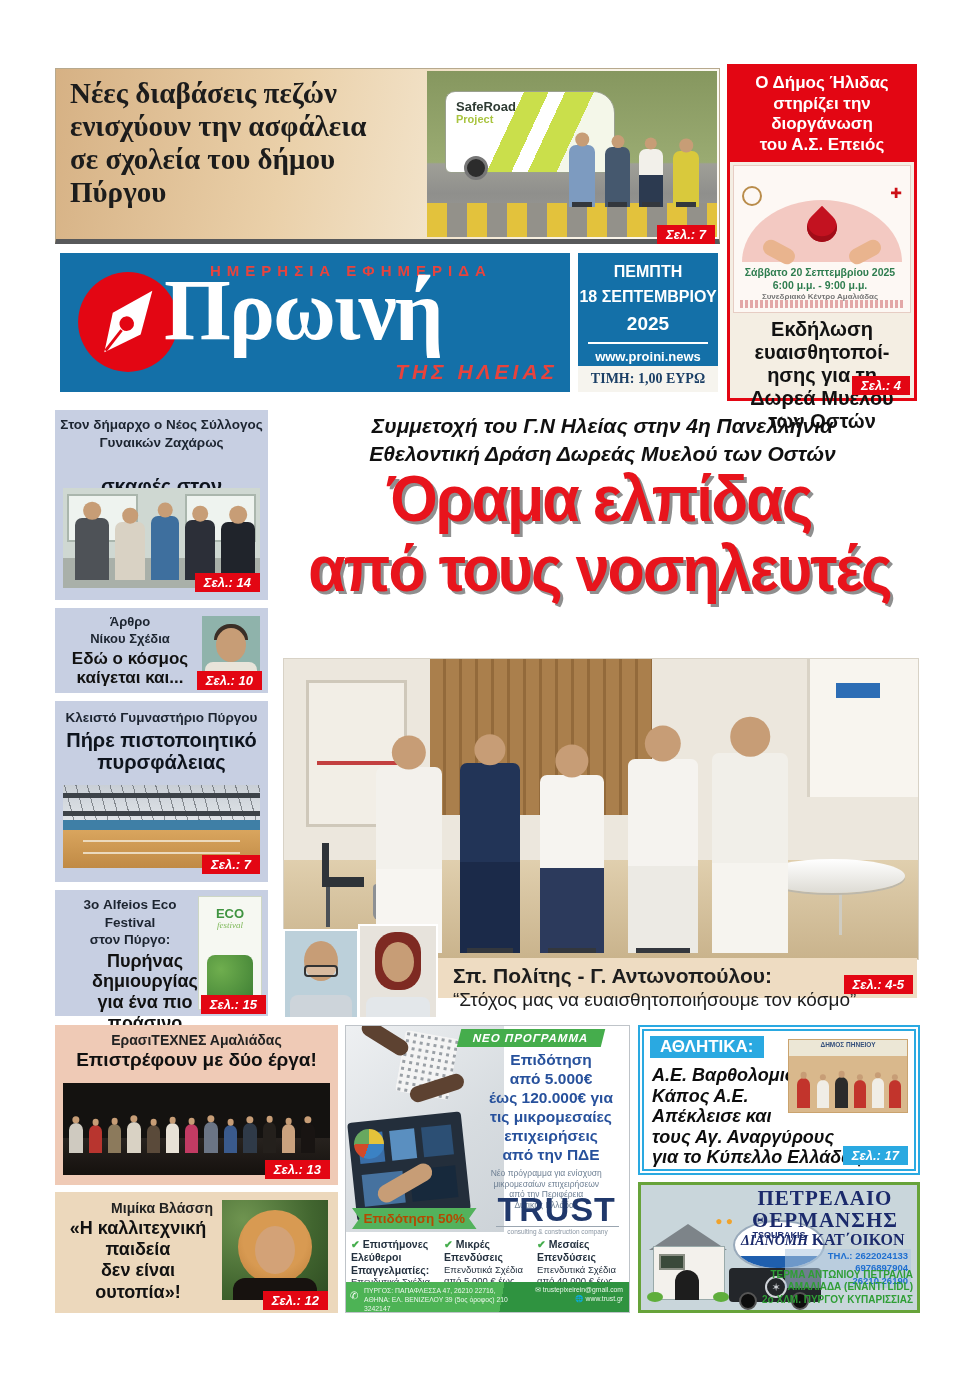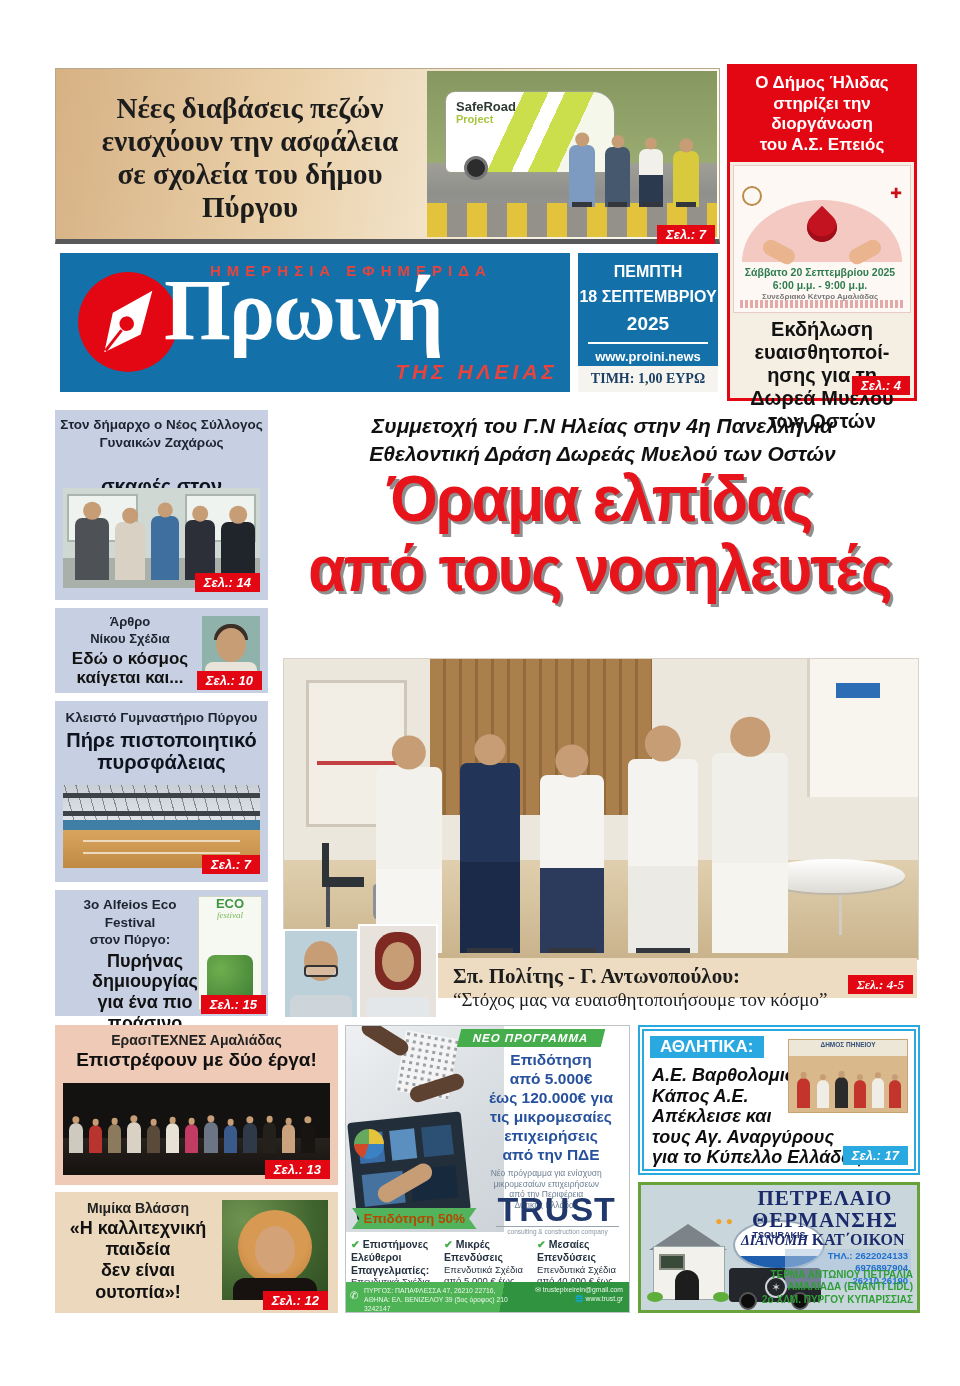--- a/index.html
+++ b/index.html
@@ -10,21 +10,21 @@
   .pbadge{position:absolute;background:#e30613;color:#fff;font-weight:bold;
           font-size:13px;font-style:italic;padding:1px 9px;line-height:17px;white-space:nowrap;}
   .pbadge.cy{background:#2aa9e1;}
   
   .tl-box{position:absolute;left:55px;top:68px;width:663px;height:170px;
           background:linear-gradient(100deg,#d6b184 0%,#ead0a9 35%,#f8f1e2 75%,#fdfaf4 100%);
           border:1px solid #b7a98e;border-bottom:5px solid #58595b;}
   .tl-text{position:absolute;left:14px;top:8px;width:360px;}
   .tl-kicker{font-size:15px;font-weight:bold;color:#2b2b2b;line-height:1.35;}
   .tl-head{font-family:"Liberation Serif",serif;font-size:29px;font-weight:bold;
-           color:#1c1c1c;line-height:1.14;margin-top:15px;text-align:center;}
+           color:#1c1c1c;line-height:1.14;margin-top:0;}
   .tl-photo{position:absolute;right:2px;top:2px;bottom:2px;width:290px;overflow:hidden;
             background:linear-gradient(#86975f 0%,#9aab72 55%,#9f9f97 56%,#8f8f8c 74%,#a0a09b 100%);}
   .tl-road{position:absolute;left:0;right:0;bottom:0;height:34px;
            background:repeating-linear-gradient(90deg,#e3c23c 0 20px,#93918a 20px 40px);}
   .van{position:absolute;left:18px;top:20px;width:168px;height:80px;border-radius:10px 22px 6px 6px;
        background:linear-gradient(115deg,#fff 38%,#cadf4b 38% 50%,#fff 50% 58%,#cadf4b 58% 72%,#f4f7e9 72%);
        border:1px solid #9aa08e;}
   .van-label{position:absolute;left:10px;top:8px;font-size:13px;font-weight:bold;color:#2e3b33;line-height:1.05;}
   .van-label em{display:block;font-style:normal;font-weight:bold;color:#a9c43f;font-size:11px;}
   .wheel{position:absolute;bottom:-8px;width:18px;height:18px;border-radius:50%;background:#2c2c2c;border:3px solid #777;}
@@ -93,21 +93,21 @@
               linear-gradient(#c9cfd6,#dfe3e7);}
   .gym-beam{position:absolute;left:0;right:0;height:5px;background:#3c4248;}
   .gym-stand{position:absolute;left:0;right:0;top:42%;height:12%;background:#3f7fa6;}
   .gym-floor{position:absolute;left:0;right:0;top:54%;bottom:0;
              background:linear-gradient(#d9a55e,#c08a45);}
   .gym-line{position:absolute;left:10%;right:10%;height:2px;background:#f2ead8;opacity:.8;}
   
   .sb4-text{position:absolute;left:4px;top:6px;width:142px;text-align:center;}
   .sb4-head{font-size:18px;font-weight:bold;line-height:1.15;margin-top:2px;margin-left:30px;}
   .eco{position:absolute;right:6px;top:6px;bottom:6px;width:62px;background:#f6f8f2;border:1px solid #cdd6c4;overflow:hidden;}
-  .eco-title{color:#3f9440;font-weight:bold;font-size:13px;text-align:center;line-height:1;}
+  .eco-title{color:#3f9440;font-weight:bold;font-size:13px;text-align:center;margin-top:10px;line-height:1;}
   .eco-sub{color:#7fb95a;font-family:"Liberation Serif",serif;font-style:italic;font-size:9px;text-align:center;}
   .eco-blob{position:absolute;left:8px;right:8px;bottom:6px;height:48px;border-radius:8px;
             background:radial-gradient(circle at 30% 30%,#6fae4e,#3c7d33);}
   
   .mk{position:absolute;left:280px;top:412px;width:645px;text-align:center;
       font-size:21px;font-weight:bold;font-style:italic;color:#101010;line-height:1.35;}
   .mh{position:absolute;left:272px;top:464px;width:655px;text-align:center;color:#e8141c;
       font-weight:bold;font-size:61px;line-height:1.1;letter-spacing:-2px;
       text-shadow:3px 3px 0 #8f8f8f;transform:scaleY(1.05);transform-origin:top;}
   .mphoto{position:absolute;left:283px;top:658px;width:634px;height:300px;background:#ece7dd;overflow:hidden;
@@ -120,21 +120,21 @@
   .msign{position:absolute;right:6%;top:8%;width:7%;height:5%;background:#2d6db5;}
   .mfloor{position:absolute;left:0;right:0;bottom:0;height:33%;background:linear-gradient(#e0cfae,#c9b38c);}
   .mtable{position:absolute;right:2%;bottom:22%;width:23%;height:34px;border-radius:50%;
           background:linear-gradient(#ffffff,#dddbd4);box-shadow:0 2px 0 #bdb8ab;}
   .mtleg{position:absolute;right:12%;bottom:8%;width:3px;height:48px;background:#cfccc2;}
   .mchair{position:absolute;left:6%;bottom:24%;width:42px;height:10px;background:#2e3338;}
   .mchair::before{content:"";position:absolute;left:0;top:-34px;width:7px;height:34px;background:#2e3338;}
   .mchair::after{content:"";position:absolute;left:4px;top:10px;width:4px;height:40px;background:#4a5056;}
   .mbin{position:absolute;left:14%;bottom:13%;width:26px;height:36px;border-radius:4px 4px 6px 6px;background:#8d9094;}
   
-  .cap{position:absolute;left:283px;top:958px;width:634px;height:40px;background:#eedcc2;font-family:Liberation Serif, serif;}
+  .cap{position:absolute;left:283px;top:958px;width:634px;height:40px;background:#eedcc2;}
   .cap-names{position:absolute;left:170px;top:6px;font-size:21px;font-weight:bold;color:#1d1d1d;}
   .cap-quote{position:absolute;left:170px;top:31px;font-size:19px;color:#1d1d1d;}
   .port{position:absolute;overflow:hidden;border:2px solid #fff;}
   .port1{left:283px;top:929px;width:72px;height:86px;background:#bcd0da;}
   .port2{left:358px;top:924px;width:76px;height:91px;background:#e7e3dc;}
   .hair-red{position:absolute;left:50%;top:6px;transform:translateX(-50%);width:46px;height:58px;
             border-radius:20px;background:#7e2a22;}
   .glasses{position:absolute;left:50%;top:34px;transform:translateX(-50%);width:30px;height:8px;
            border:2px solid #333;border-radius:4px;background:rgba(255,255,255,.3);}
   
@@ -406,21 +406,21 @@
       <div class="pf" style="left:180px;bottom:22px;width:14px;height:30px;background:#2f3a48;"></div>
       <div class="pf" style="left:200px;bottom:22px;width:13px;height:31px;background:#24201c;"></div>
       <div class="pf" style="left:219px;bottom:22px;width:13px;height:29px;background:#caa27e;"></div>
       <div class="pf" style="left:238px;bottom:22px;width:14px;height:30px;background:#181412;"></div>
     </div>
     <div class="pbadge" style="right:8px;bottom:6px;">Σελ.: 13</div>
   </section>
 
   <section class="blB">
     <div class="blB-text">
-      <div class="bl-kicker" style="padding-top:0;">Μιμίκα Βλάσση</div>
+      <div class="bl-kicker" style="padding-top:0;text-align:right;">Μιμίκα Βλάσση</div>
       <div class="blB-head"><span>«Η καλλιτεχνική</span><br><span>παιδεία</span><br><span>δεν είναι</span><br><span>ουτοπία»!</span></div>
     </div>
     <div class="blB-photo">
       <div class="curls"></div>
       <div class="curlface"></div>
       <div class="blacktop"></div>
     </div>
     <div class="pbadge" style="right:10px;bottom:3px;">Σελ.: 12</div>
   </section>
 

